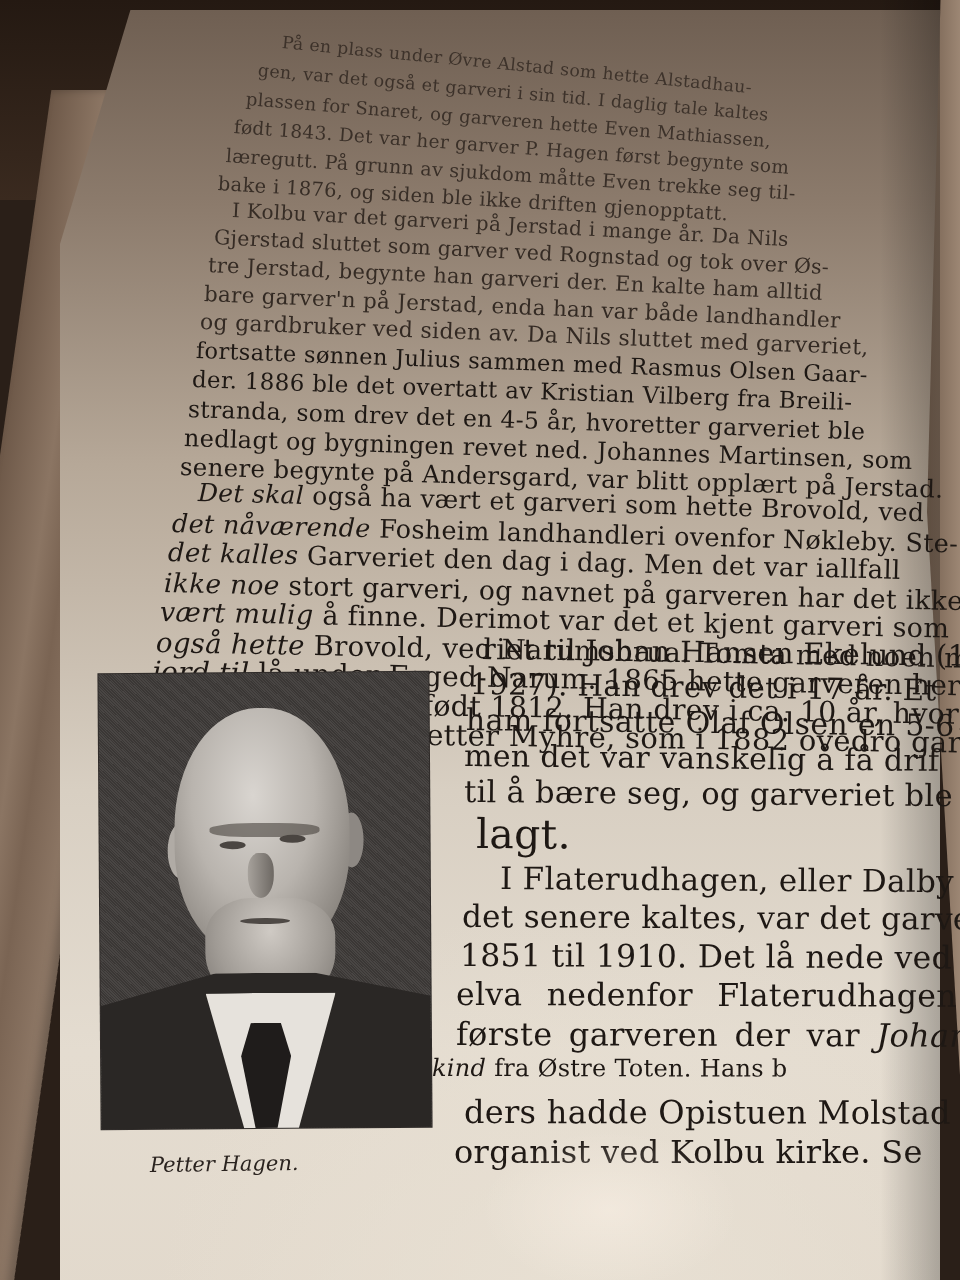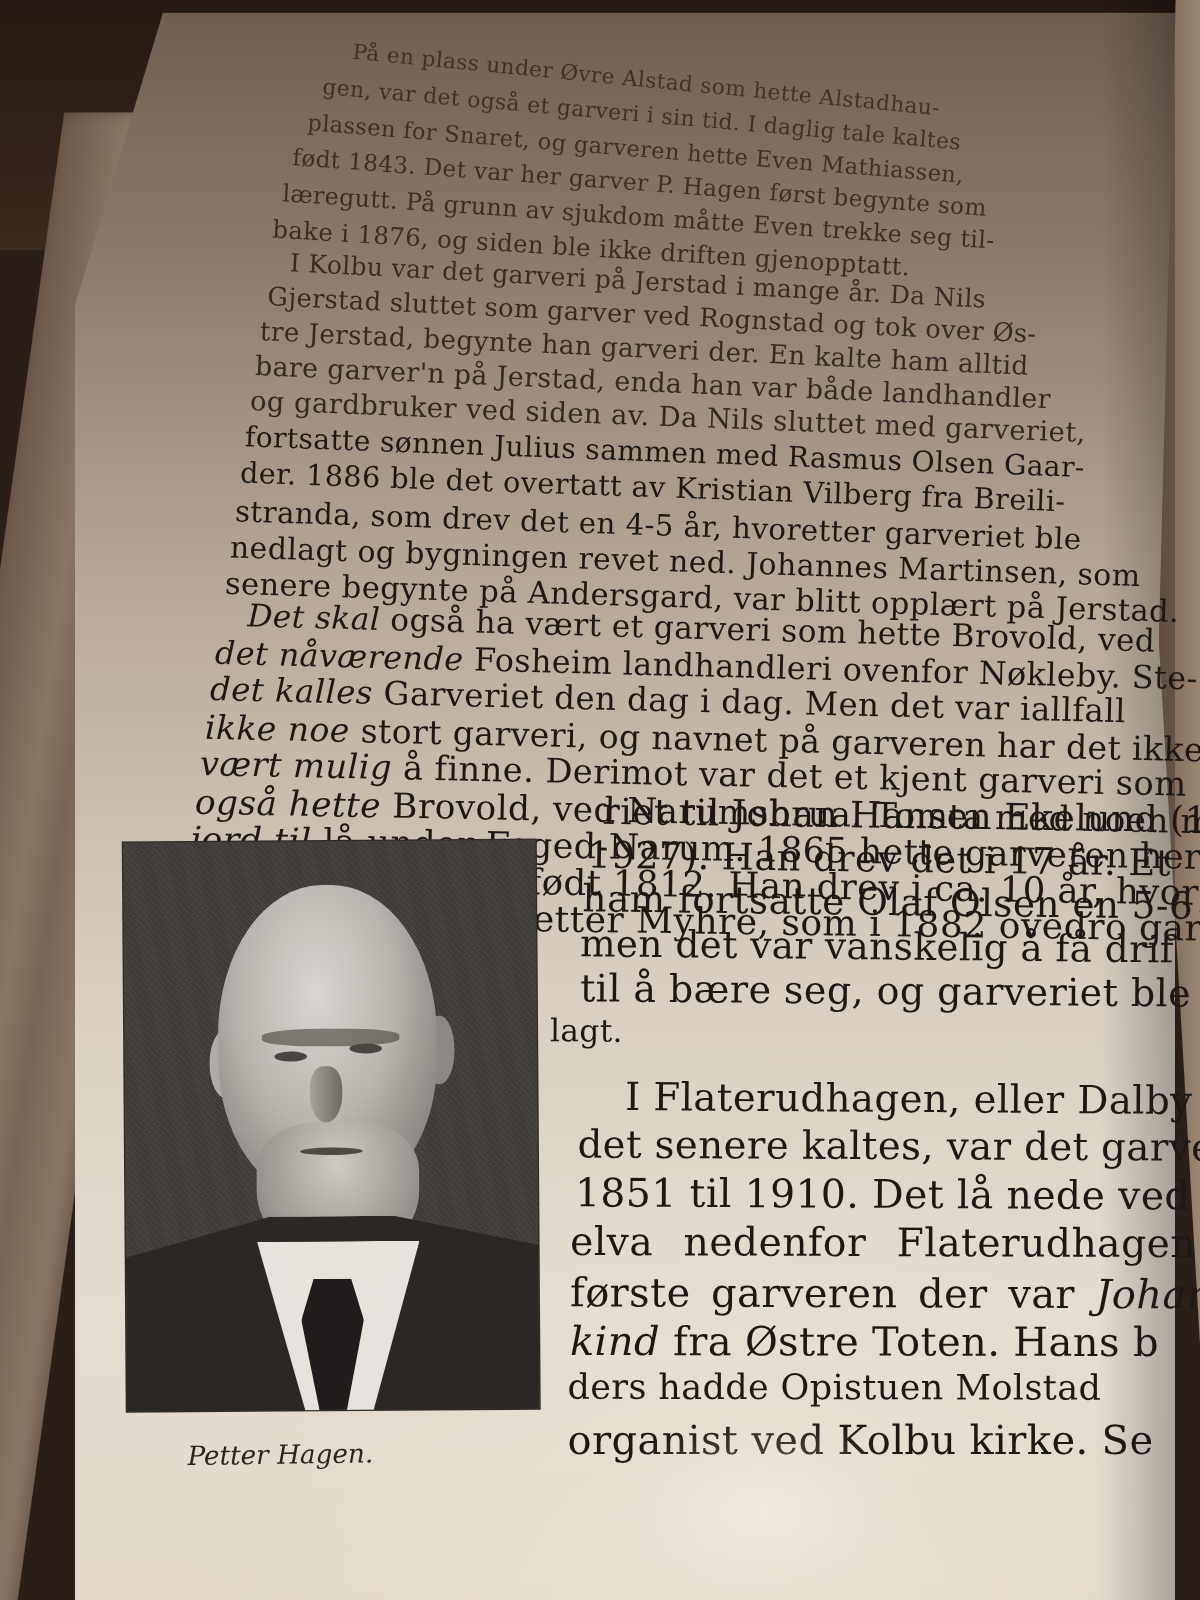--- a/index.html
+++ b/index.html
@@ -138,28 +138,28 @@
       <div class="text-line" style="left: 148px; top: 684.5px; font-size: 28.5px; transform: rotate(0.9deg);"><span class="it">Hans Johannesen,</span> født 1812. Han drev i ca. 10 år, hvorpå</div>
       <div class="text-line" style="left: 144px; top: 714px; font-size: 29px; transform: rotate(0.8deg);"><span class="it">han solgte</span> det til Petter Myhre, som i 1882 ovedro garve-</div>
     </div>
 
   <div>
     <div class="text-line" style="left:482px;top:632px;font-size:29px;transform:rotate(0.8deg)">riet til Johan Hansen Ekelund (185</div>
     <div class="text-line" style="left:470px;top:667px;font-size:29.5px;transform:rotate(0.8deg)">1927). Han drev det i 17 år. Et</div>
     <div class="text-line" style="left:466px;top:702px;font-size:30px;transform:rotate(0.7deg)">ham fortsatte Olaf Olsen en 5-6</div>
     <div class="text-line" style="left:464px;top:738px;font-size:30px;transform:rotate(0.6deg)">men det var vanskelig å få drif</div>
     <div class="text-line" style="left:464px;top:774px;font-size:30.5px;transform:rotate(0.5deg)">til å bære seg, og garveriet ble</div>
-    <div class="text-line" style="left:440px;top:810px;font-size:25px;transform:rotate(0.4deg)">lagt.</div>
+    <div class="text-line" style="left:476px;top:810px;font-size:41px;transform:rotate(0.4deg)">lagt.</div>
     <div class="text-line" style="left:500px;top:860px;font-size:31px;transform:rotate(0.4deg)">I Flaterudhagen, eller Dalby</div>
     <div class="text-line" style="left:462px;top:898px;font-size:31px;transform:rotate(0.3deg)">det senere kaltes, var det garve</div>
     <div class="text-line" style="left:460px;top:937px;font-size:31.5px;transform:rotate(0.3deg)">1851 til 1910. Det lå nede ved I</div>
     <div class="text-line" style="left:456px;top:976px;font-size:31.5px;transform:rotate(0.2deg);word-spacing:14px">elva nedenfor Flaterudhagen</div>
     <div class="text-line" style="left:456px;top:1015px;font-size:32px;transform:rotate(0.2deg);word-spacing:6px">første garveren der var <span class="it">Johan</span></div>
-    <div class="text-line" style="left:456px;top:1054px;font-size:32px;transform:rotate(0.1deg)"><span class="it">kind</span> fra Østre Toten. Hans b</div>
-    <div class="text-line" style="left:454px;top:1093px;font-size:28px;transform:rotate(0.1deg)">ders hadde Opistuen Molstad</div>
+    <div class="text-line" style="left:432px;top:1054px;font-size:24px;transform:rotate(0.1deg)"><span class="it">kind</span> fra Østre Toten. Hans b</div>
+    <div class="text-line" style="left:464px;top:1093px;font-size:32px;transform:rotate(0.1deg)">ders hadde Opistuen Molstad</div>
     <div class="text-line" style="left:454px;top:1133px;font-size:32px">organist ved Kolbu kirke. Se</div>
   </div>
 
   <div class="glare"></div>
 
   <div class="portrait">
     <div class="ear-l"></div>
     <div class="ear-r"></div>
     <div class="head"></div>
     <div class="brow"></div>

